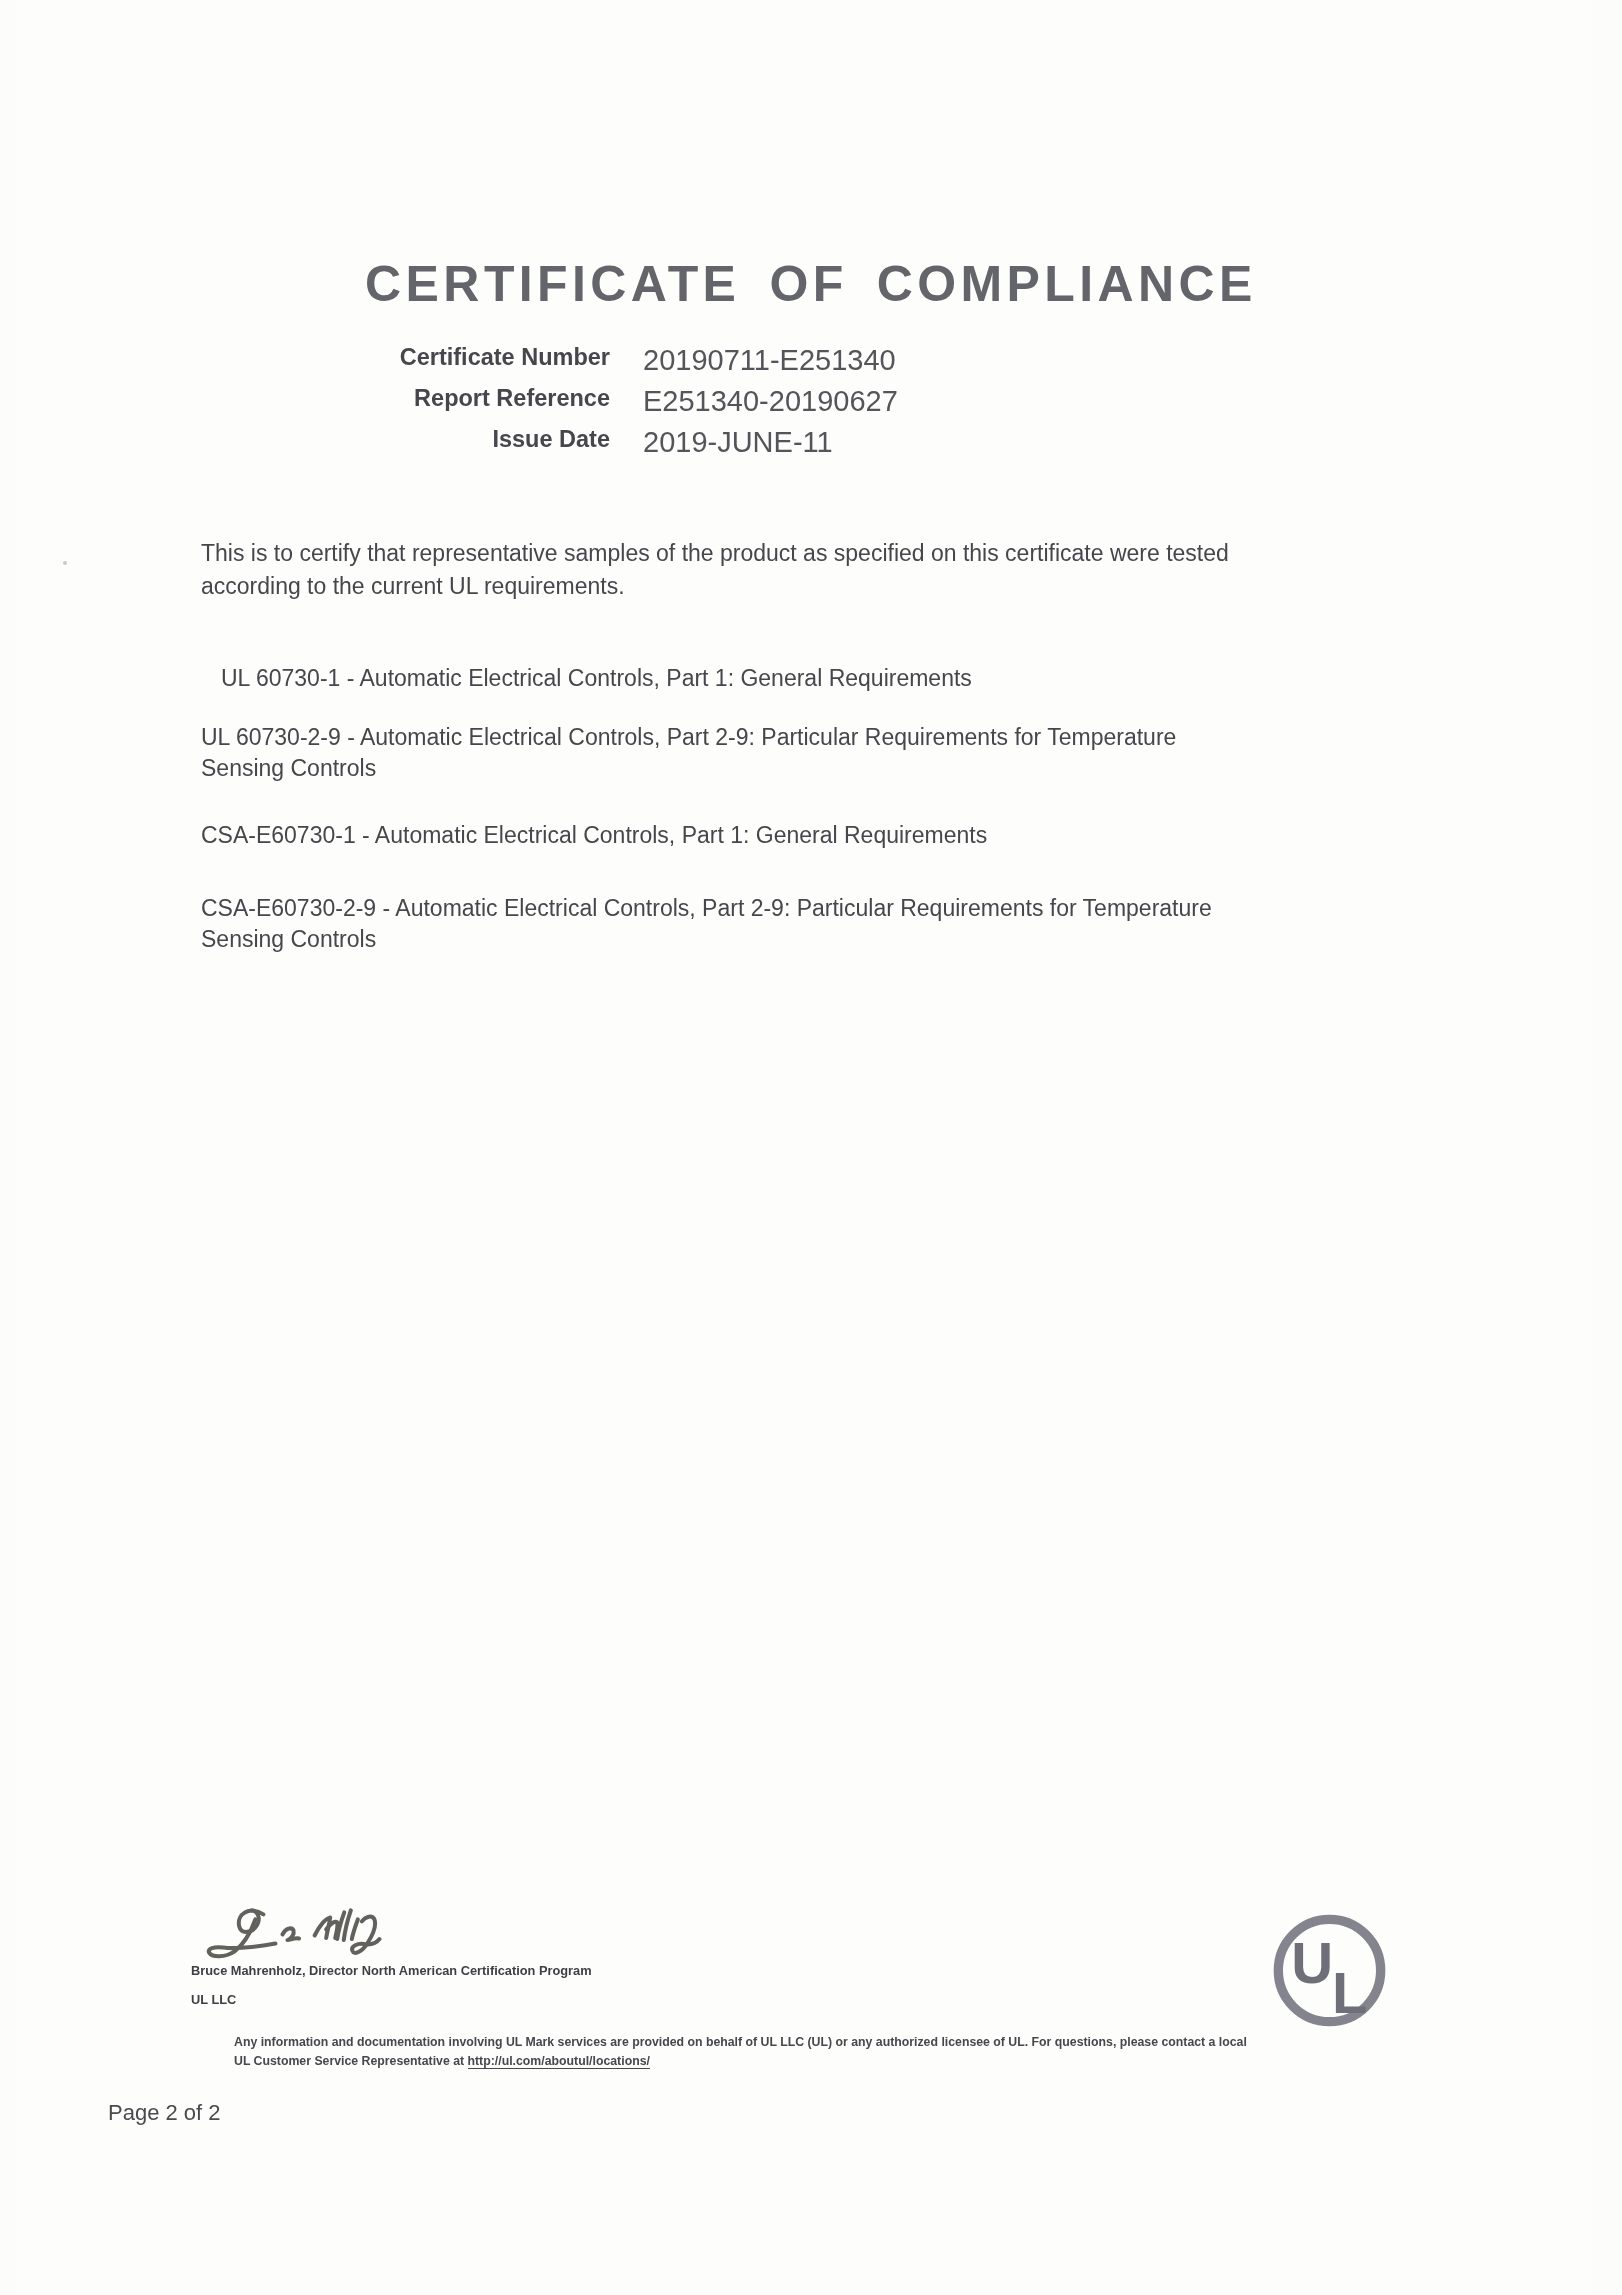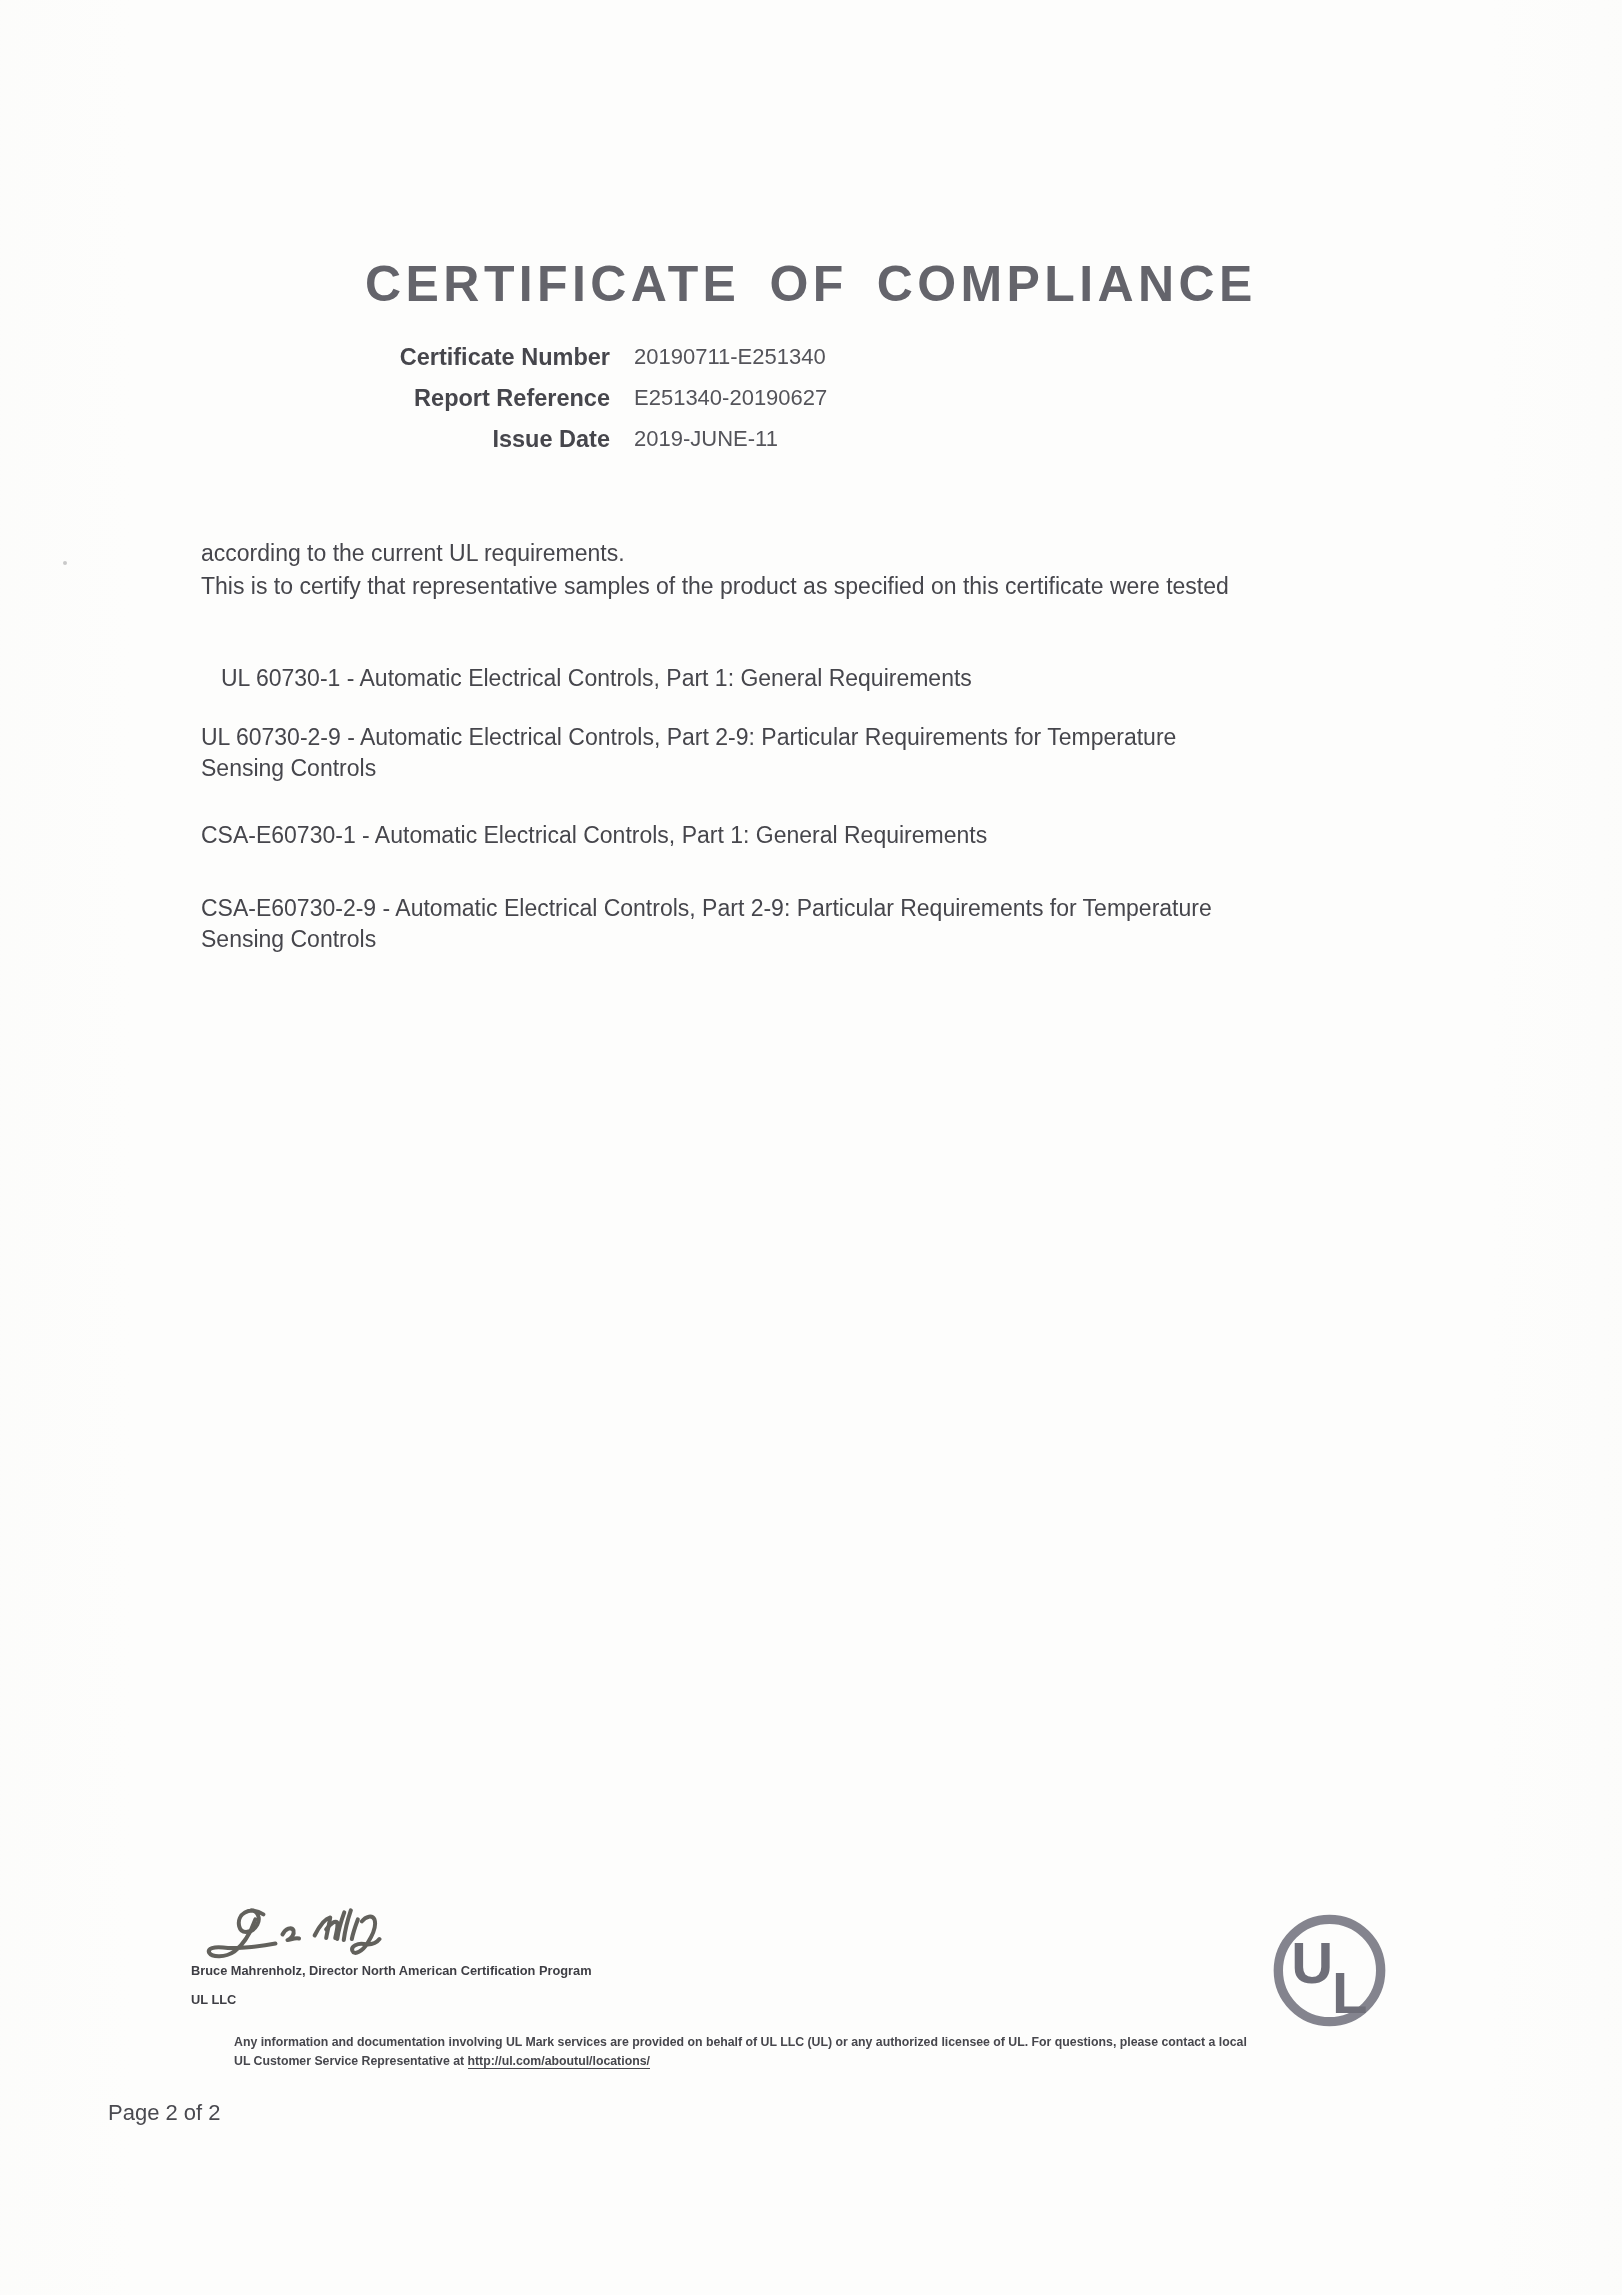--- a/index.html
+++ b/index.html
@@ -47,22 +47,22 @@
     height: 41px;
   }
   .info-label {
     width: 414px;
     text-align: right;
     font-size: 23.5px;
     font-weight: 700;
     color: #46464c;
   }
   .info-value {
-    margin-left: 24px;
-    font-size: 22px;
+    margin-left: 33px;
+    font-size: 29px;
     font-weight: 400;
     color: #54545a;
     white-space: nowrap;
   }
 
   
   .statement {
     position: absolute;
     top: 537px;
     left: 201px;
@@ -178,22 +178,22 @@
       <div class="info-label">Report Reference</div>
       <div class="info-value">E251340-20190627</div>
     </div>
     <div class="info-row">
       <div class="info-label">Issue Date</div>
       <div class="info-value">2019-JUNE-11</div>
     </div>
   </div>
 
   <div class="statement">
+    <div>This is to certify that representative samples of the product as specified on this certificate were tested</div>
     <div>according to the current UL requirements.</div>
-    <div>This is to certify that representative samples of the product as specified on this certificate were tested</div>
   </div>
 
   <div class="standard s0">
     <div>UL 60730-1 - Automatic Electrical Controls, Part 1: General Requirements</div>
   </div>
   <div class="standard s1">
     <div>UL 60730-2-9 - Automatic Electrical Controls, Part 2-9: Particular Requirements for Temperature</div>
     <div>Sensing Controls</div>
   </div>
   <div class="standard s2">

